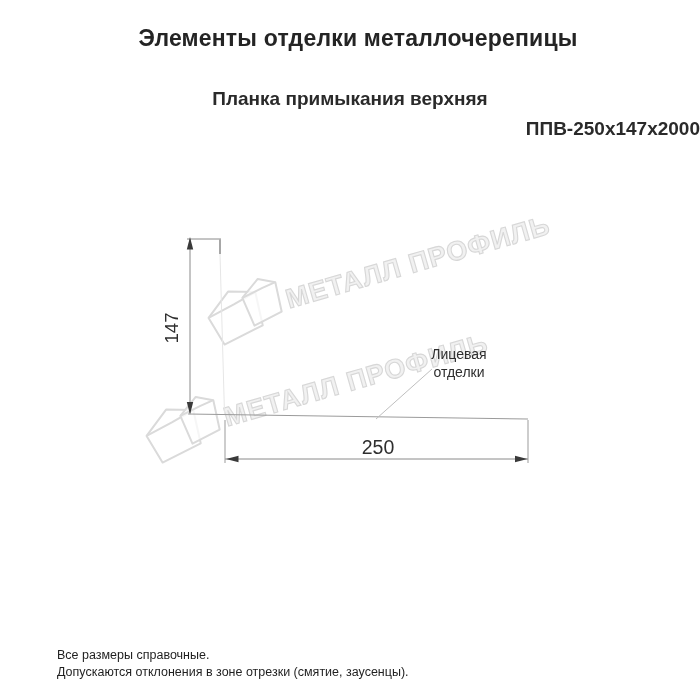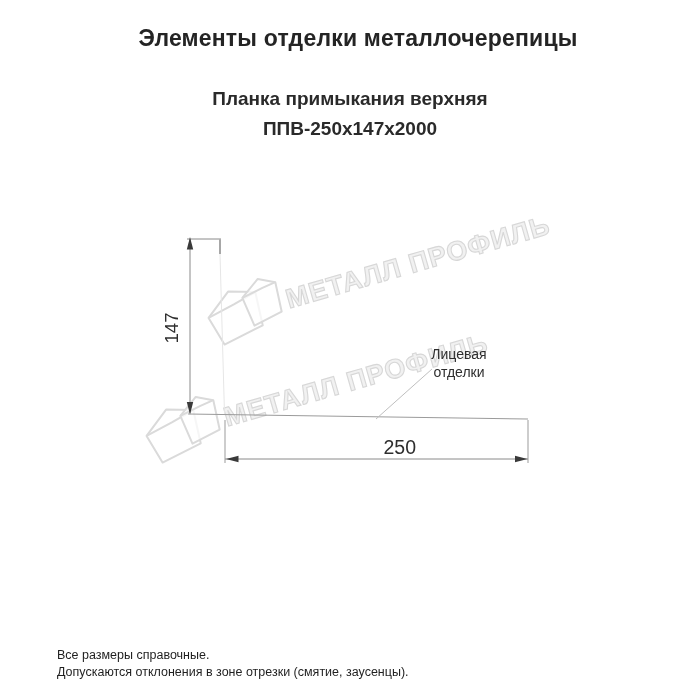--- a/index.html
+++ b/index.html
@@ -35,21 +35,21 @@
     text-align: center;
     font-size: 19px;
     font-weight: bold;
     color: #2a2a2a;
   }
   .product-code {
     position: absolute;
     top: 118px;
     left: 0;
     width: 700px;
-    text-align: center;
+    text-align: right;
     font-size: 19px;
     font-weight: bold;
     color: #2a2a2a;
   }
   .drawing-svg {
     position: absolute;
     top: 0;
     left: 0;
     z-index: 2;
   }
@@ -62,21 +62,21 @@
     font-size: 18.5px;
     color: #2e2e2e;
     transform: rotate(-90deg);
     z-index: 3;
   }
   .dim-label-250 {
     position: absolute;
     left: 340px;
     top: 436px;
     width: 76px;
-    text-align: right;
+    text-align: center;
     font-size: 19.5px;
     color: #2e2e2e;
     z-index: 3;
   }
   .face-side-label {
     position: absolute;
     left: 426px;
     top: 346px;
     width: 66px;
     text-align: center;

